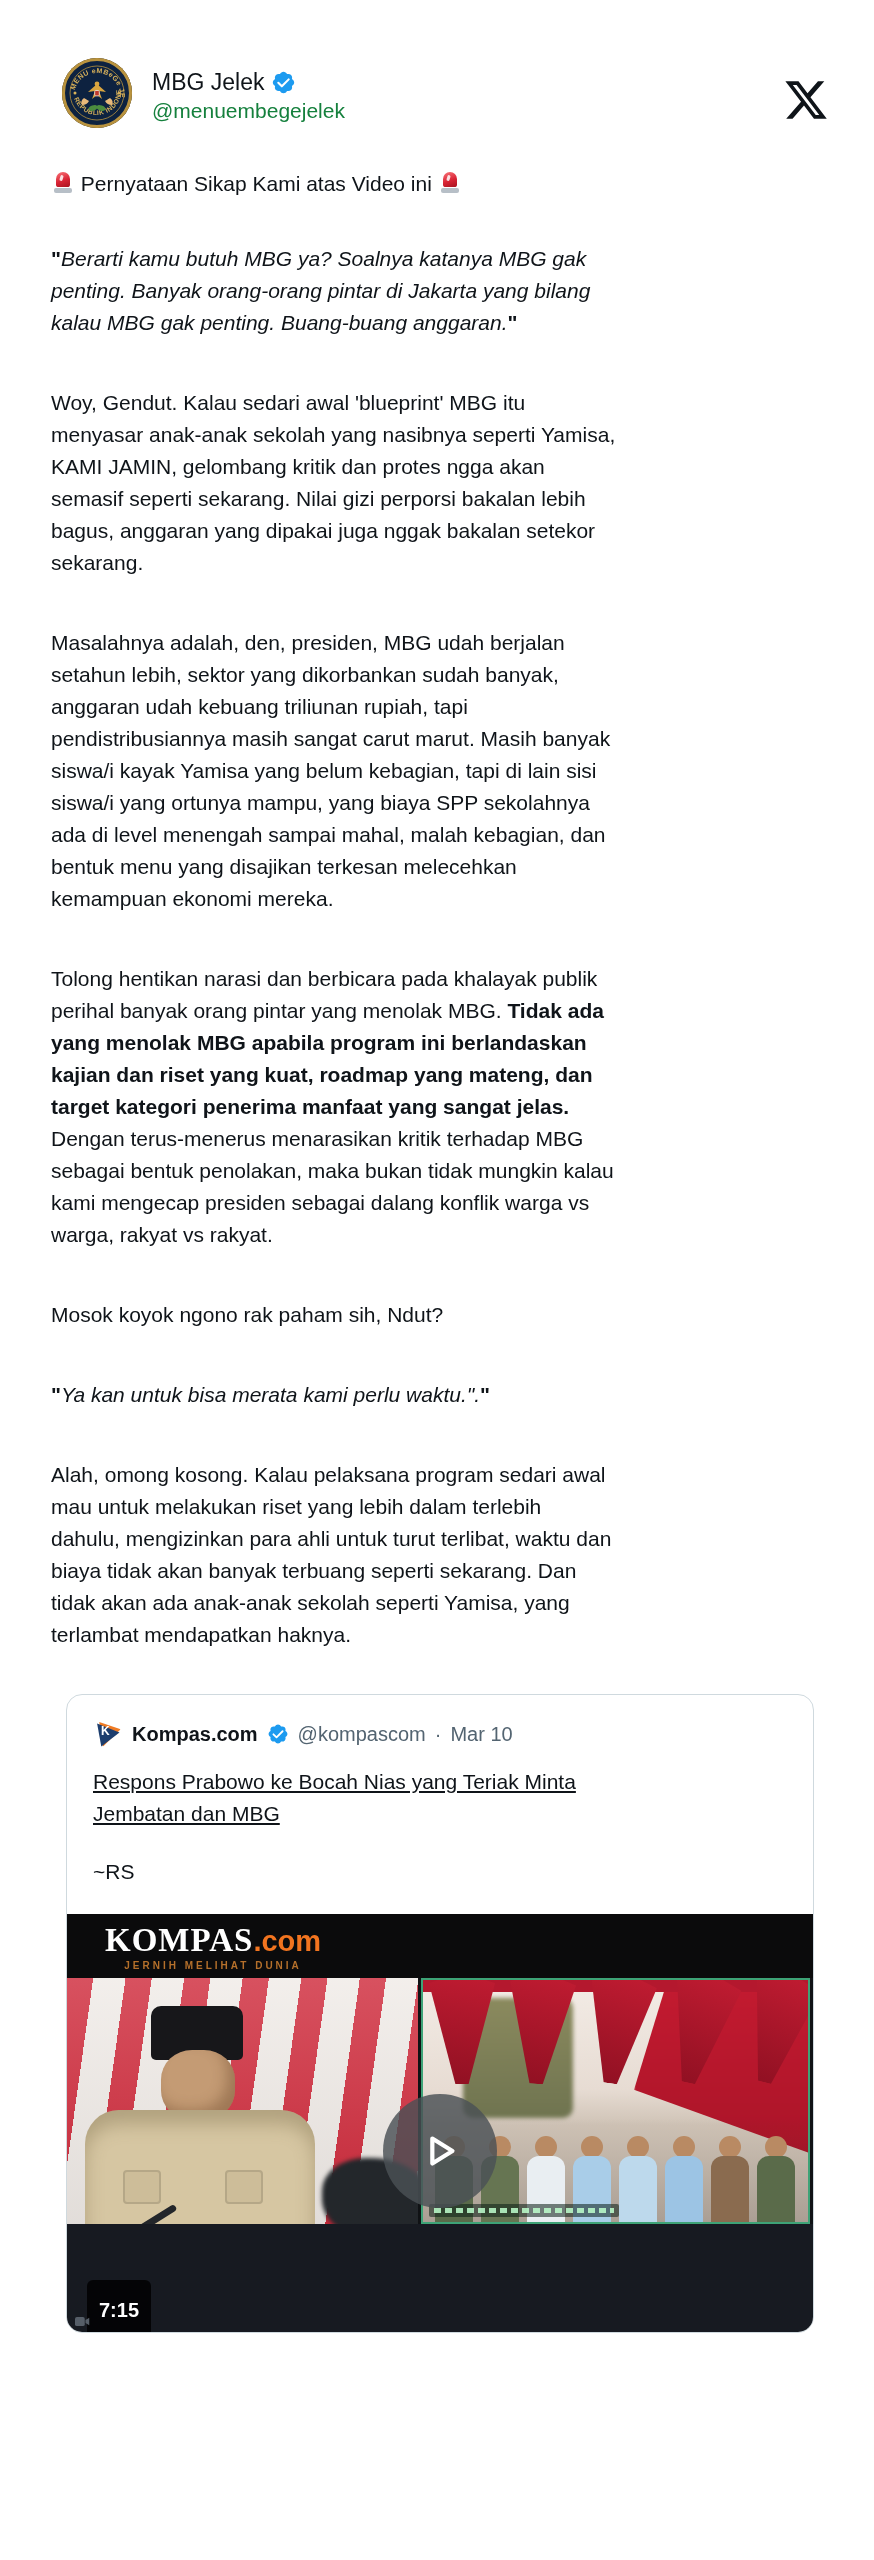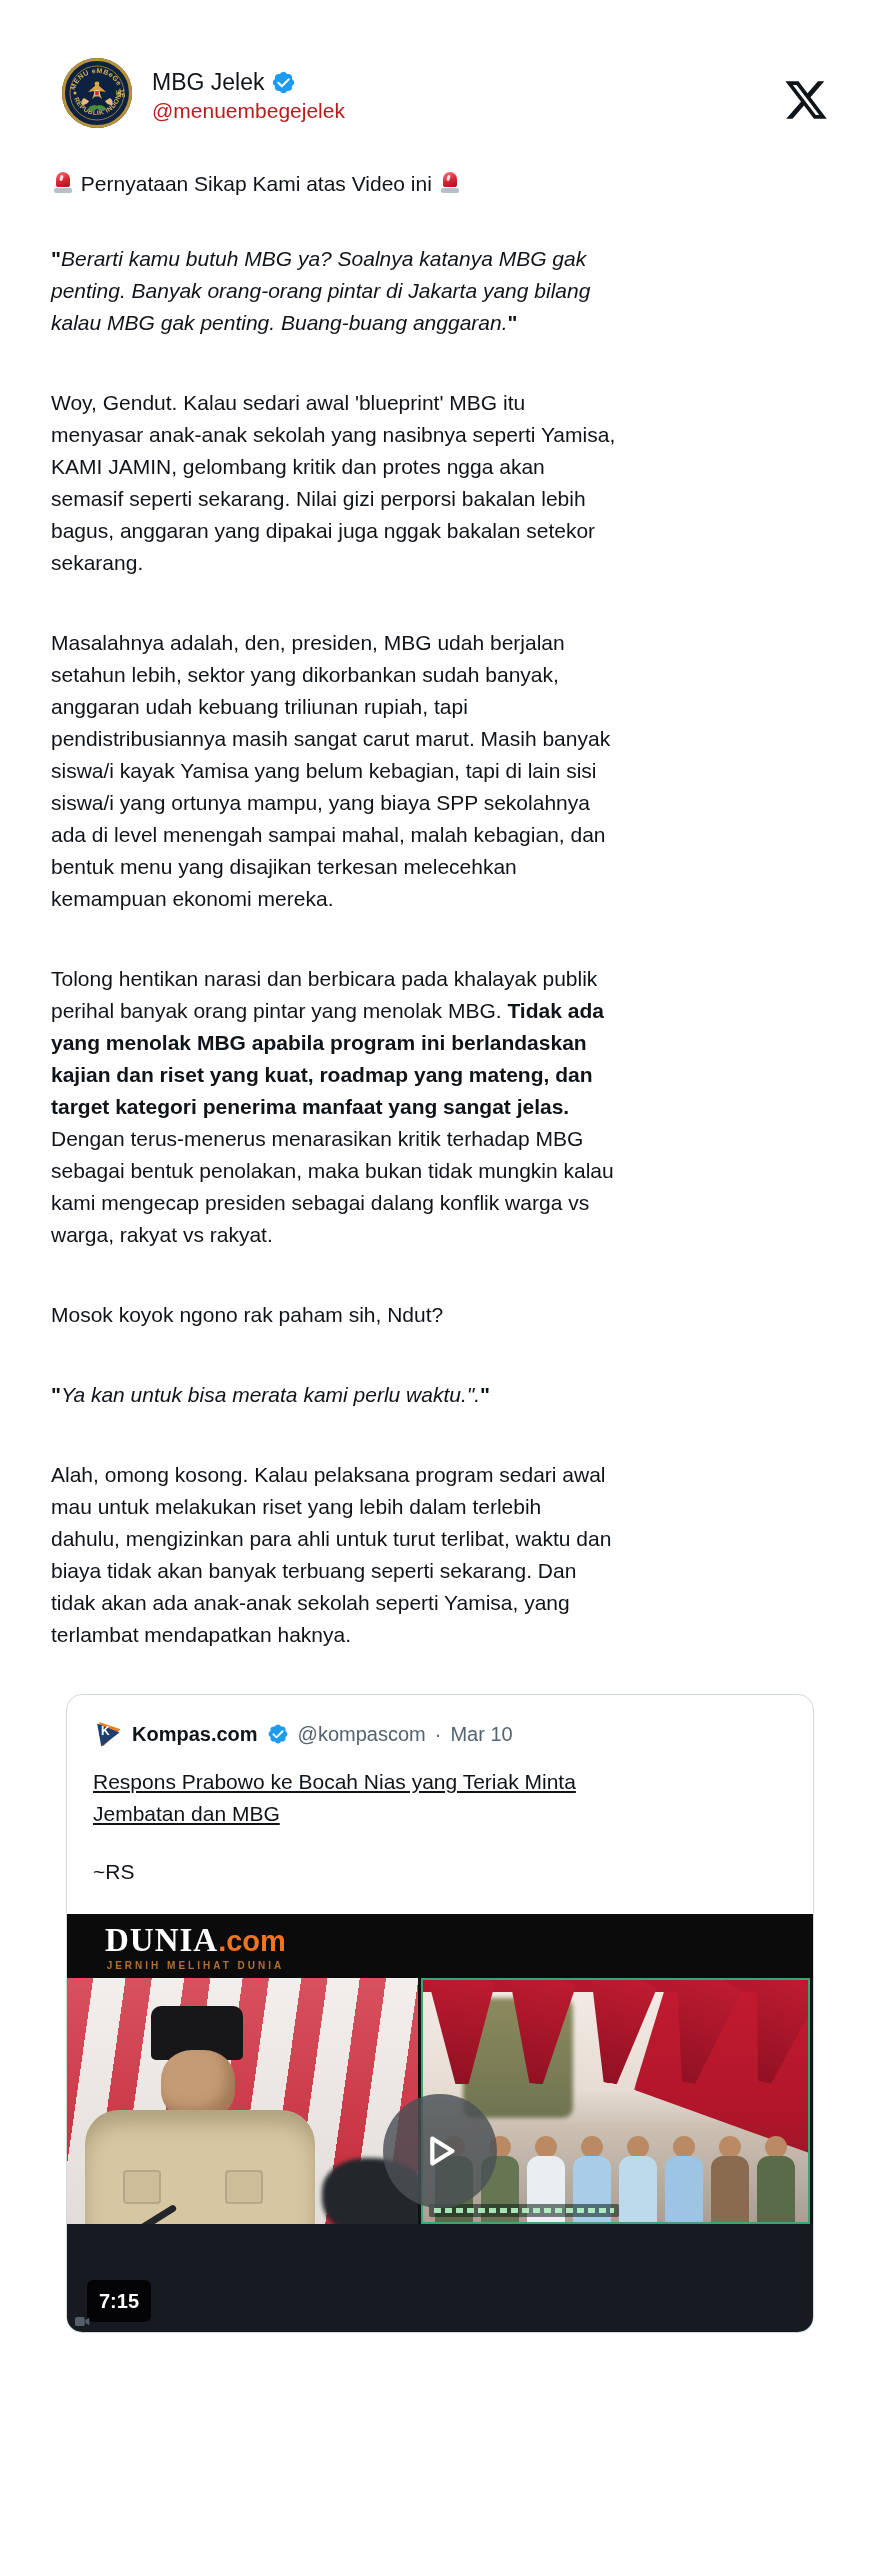--- a/index.html
+++ b/index.html
@@ -13,21 +13,21 @@
   
   .header{display:flex;margin:58px 44px 0 62px;}
   .avatar{
     width:70px;height:70px;border-radius:50%;flex:0 0 auto;
     background:#0d2240;position:relative;overflow:hidden;
     box-shadow:0 0 0 2px #b9933f inset, 0 0 0 4px #7c6226 inset;
   }
   .names{margin-left:20px;margin-top:10px;min-width:0;}
   .name-row{display:flex;align-items:center;gap:7px;}
   .name{font-size:23px;font-weight:400;line-height:28px;color:#0f1419;}
-  .handle{font-size:21px;line-height:30px;color:#b91c1c;}
+  .handle{font-size:21px;line-height:30px;color:#15803d;}
   .xlogo{margin-left:auto;margin-top:19px;flex:0 0 auto;}
 
   
   .content{margin:40px 40px 0 51px;}
   .content p{
     margin:0 0 48px 0;font-size:21px;line-height:32px;white-space:pre-line;
   }
   .content p.heading{margin-bottom:43px;}
   .b{font-weight:700;}
   .i{font-style:italic;}
@@ -95,21 +95,21 @@
   .caption div{margin:4px 5px;height:5px;
     background:repeating-linear-gradient(90deg,rgba(190,255,205,.85) 0 7px,transparent 7px 11px);}
 
   .play{
     position:absolute;left:316px;top:116px;width:114px;height:114px;border-radius:50%;
     background:rgba(75,80,86,.82);display:flex;align-items:center;justify-content:center;z-index:5;
   }
 
   .vbottom{position:relative;height:108px;background:#171a21;}
   .duration{
-    position:absolute;left:20px;top:56px;min-width:44px;padding:8px 10px;background:rgba(0,0,0,.82);
+    position:absolute;left:20px;top:56px;min-width:44px;padding:17px 10px;background:rgba(0,0,0,.82);
     color:#fff;font-size:20px;font-weight:700;border-radius:6px;text-align:center;line-height:26px;
   }
   .cam{position:absolute;left:8px;top:92px;}
 
   
   .av-svg{position:absolute;inset:0;}
 </style>
 </head>
 <body>
 
@@ -220,21 +220,21 @@
           <span class="qmeta">Mar 10</span>
         </div>
         <div class="qtext">Respons Prabowo ke Bocah Nias yang Teriak Minta
 Jembatan dan MBG</div>
         <div class="qsig">~RS</div>
       </div>
 
       <div class="video">
         <div class="kbar">
           <div class="klogo">
-            <span class="kserif">DUNIA</span><span class="kcom">.com</span>
+            <span class="kserif">KOMPAS</span><span class="kcom">.com</span>
             <div class="ktag">JERNIH MELIHAT DUNIA</div>
           </div>
         </div>
 
         <div class="frames">
           <div class="frame-left">
             <div class="fl-haze"></div>
             <div class="peci"></div>
             <div class="face"></div>
             <div class="torso">

